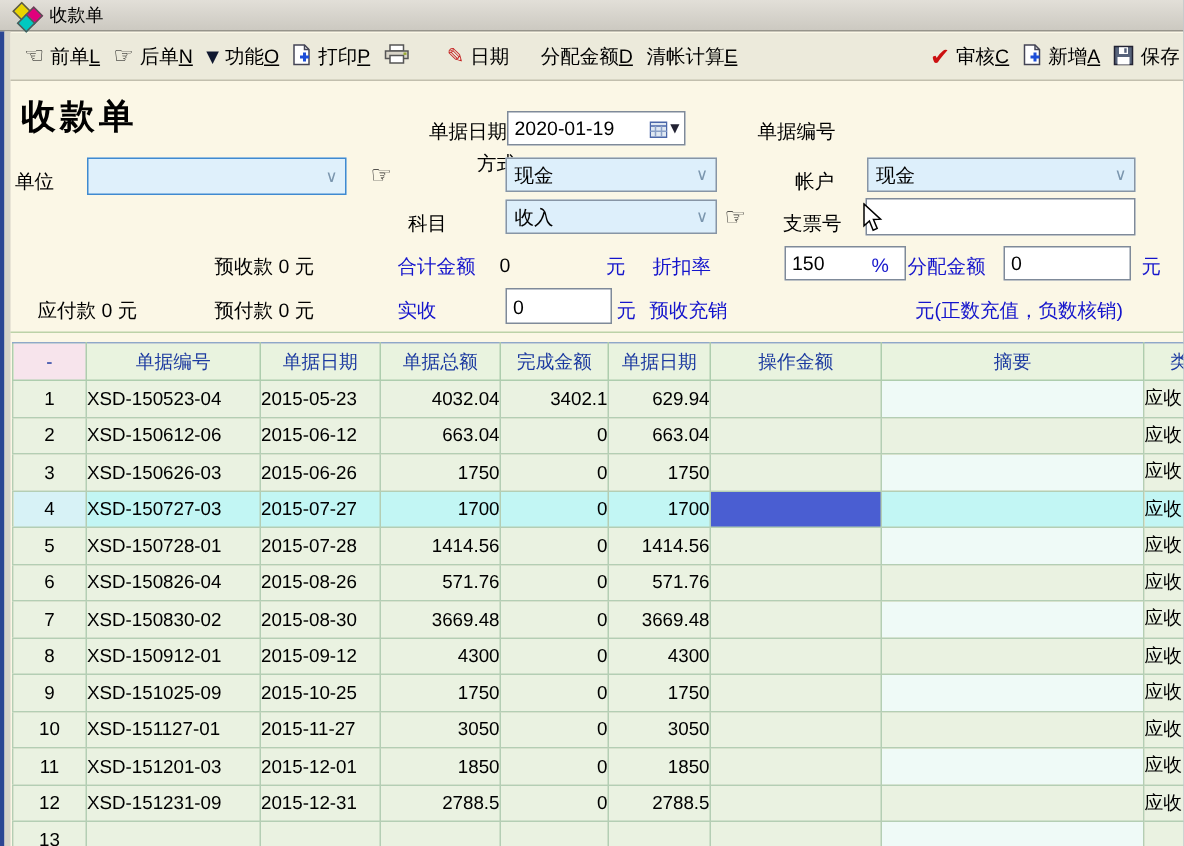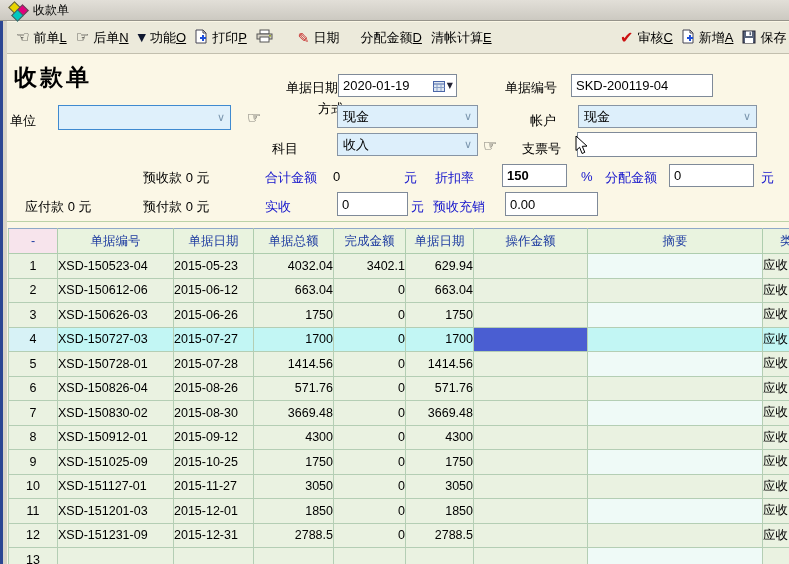--- a/index.html
+++ b/index.html
@@ -177,21 +177,20 @@
           <line x1="0.5" y1="4" x2="11.5" y2="4" stroke="#4a66a8"></line>
           <line x1="4" y1="4" x2="4" y2="11" stroke="#8aa0c8"></line>
           <line x1="8" y1="4" x2="8" y2="11" stroke="#8aa0c8"></line>
           <line x1="0.5" y1="7.5" x2="11.5" y2="7.5" stroke="#8aa0c8"></line>
         </svg>
       <span class="glyph" style="font-size:8px;color:#223;">▼</span>
     </span>
   </div>
 
   <span class="lbl" style="left:505px;top:79px;">单据编号</span>
-  <input class="inp" style="left: 571px; top: 74px; width: 142px; height: 23px;" value="SKD-200119-04">
 
   <span class="lbl" style="left:10px;top:112px;">单位</span>
   <div class="combo focus" style="left:58px;top:105px;width:173px;height:25px;">
     <span></span>
     <span class="chev">∨</span>
   </div>
 
   <span class="hand-ptr" style="left:247px;top:110px;">☞</span>
   <span class="lbl" style="left:272px;top:100px;margin-left:46px;">方式</span>
   <div class="combo" style="left:337px;top:105px;width:141px;height:23px;">
@@ -213,33 +212,33 @@
 
   <span class="hand-ptr" style="left:483px;top:138px;">☞</span>
   <span class="lbl" style="left:522px;top:140px;">支票号</span>
   <input class="inp" style="left: 577px; top: 132px; width: 180px; height: 25px;" value="">
 
   <span class="lbl" style="left:143px;top:169px;"><span>预收款</span> <span>0</span> <span>元</span></span>
   <span class="lbl blue" style="left:265px;top:169px;">合计金额</span>
   <span class="lbl" style="left:333px;top:169px;">0</span>
   <span class="lbl blue" style="left:404px;top:169px;">元</span>
   <span class="lbl blue" style="left:435px;top:169px;">折扣率</span>
-  <input class="inp" style="left: 502px; top: 164px; width: 65px; height: 23px; font-weight: bold;" value="150">
+  <input class="inp" style="left: 523px; top: 164px; width: 81px; height: 23px;" value="150">
   <span class="lbl blue" style="left:581px;top:169px;">%</span>
   <span class="lbl blue" style="left:605px;top:169px;">分配金额</span>
   <input class="inp" style="left: 669px; top: 164px; width: 85px; height: 23px;" value="0">
   <span class="lbl blue" style="left:761px;top:169px;">元</span>
 
   <span class="lbl" style="left:25px;top:198px;"><span>应付款</span> <span>0</span> <span>元</span></span>
   <span class="lbl" style="left:143px;top:198px;"><span>预付款</span> <span>0</span> <span>元</span></span>
   <span class="lbl blue" style="left:265px;top:198px;">实收</span>
   <input class="inp" style="left: 337px; top: 192px; width: 71px; height: 24px;" value="0">
   <span class="lbl blue" style="left:411px;top:198px;">元</span>
   <span class="lbl blue" style="left:433px;top:198px;">预收充销</span>
-  <input class="inp" style="left: 505px; top: 192px; width: 93px; height: 24px;" value="0.00">
+  <span class="lbl blue" style="left:610px;top:198px;">元(正数充值，负数核销)</span>
 
   <div class="form-sep"></div>
 
   <table class="grid">
     <colgroup id="grid-cols">
         <col style="width: 49px;">
         <col style="width: 116px;">
         <col style="width: 80px;">
         <col style="width: 80px;">
         <col style="width: 72px;">

